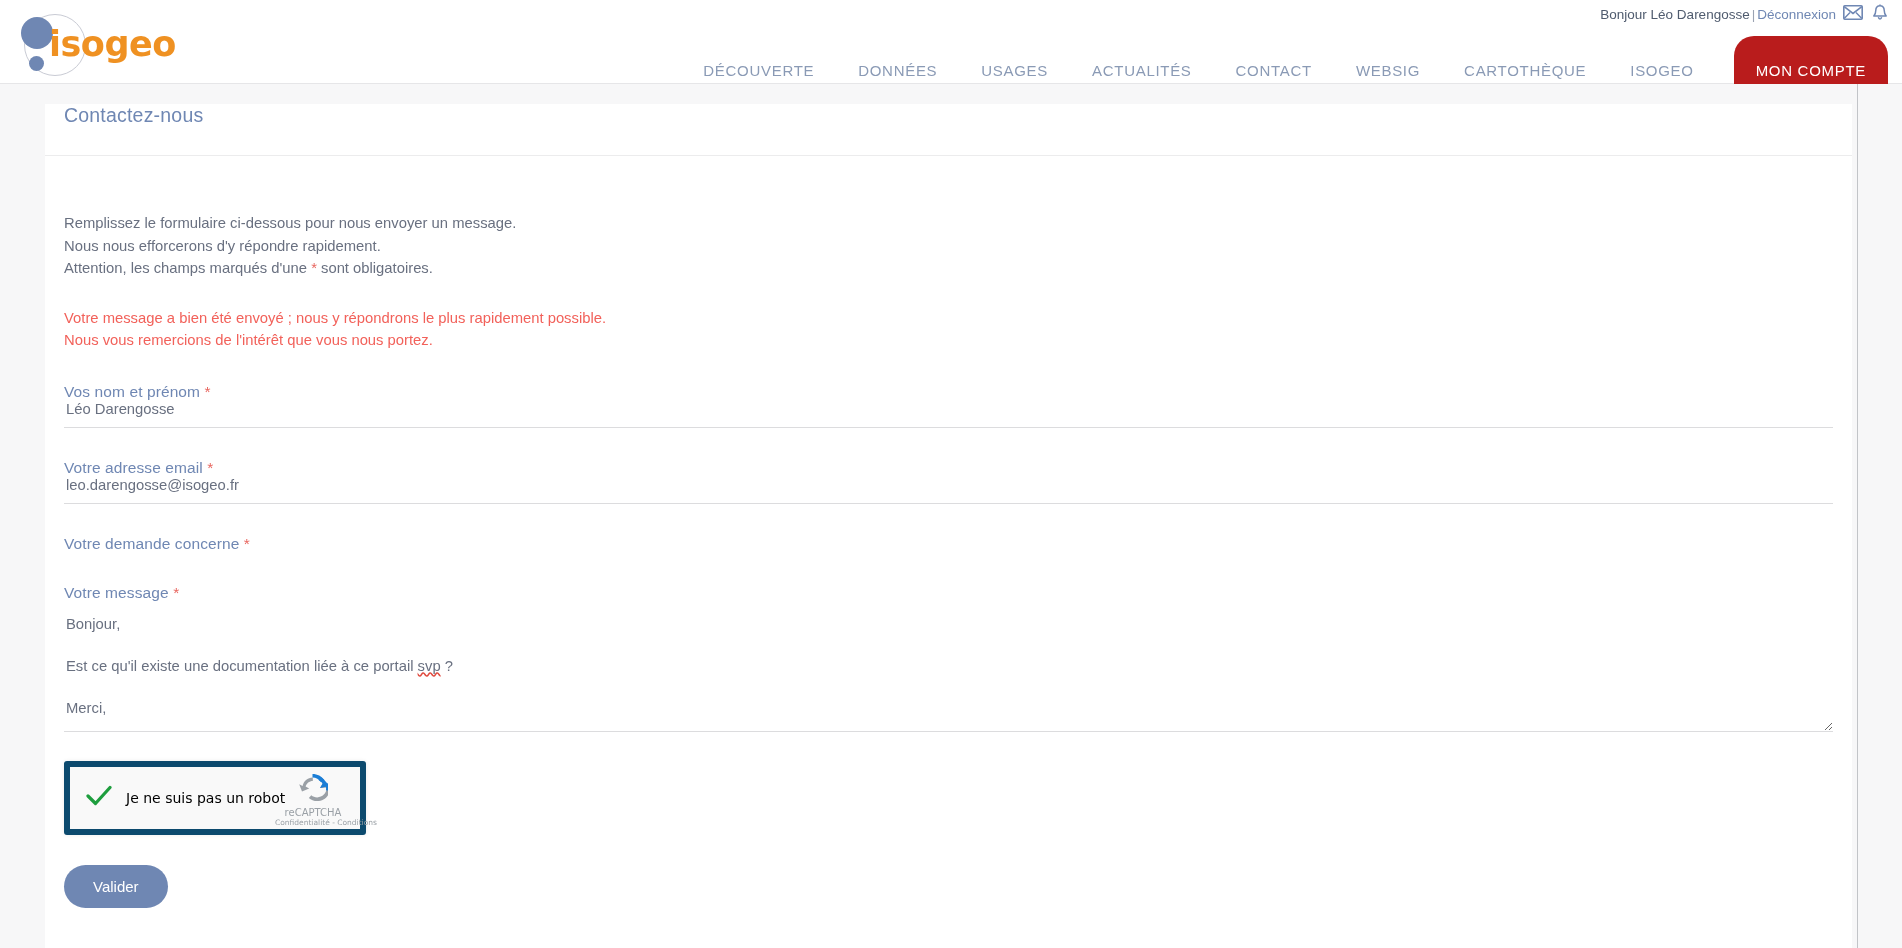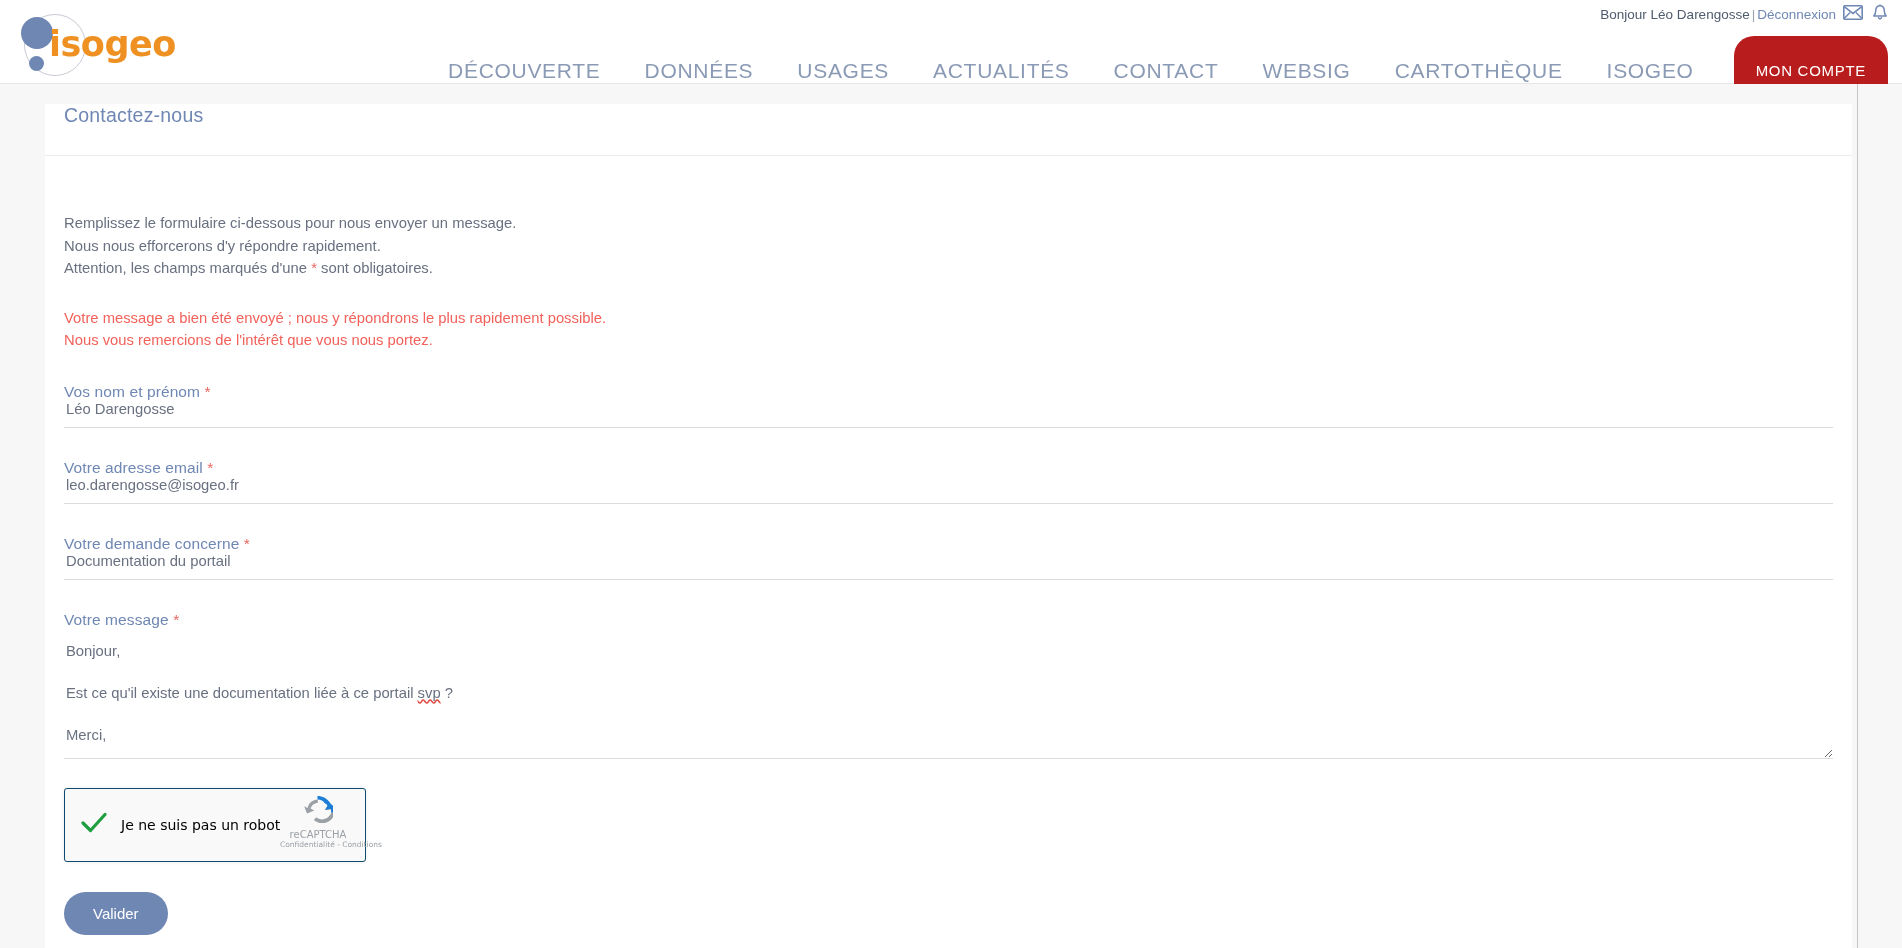--- a/index.html
+++ b/index.html
@@ -72,21 +72,21 @@
     display: flex; align-items: center; gap: 9px;
   }
   .topicons svg { display: block; }
 
   .nav {
     position: absolute;
     right: 14px; top: 36px;
     display: flex; align-items: center; gap: 0;
   }
   .nav-item {
-    font-size: 21px;
+    font-size: 15px;
     letter-spacing: 0.7px;
     color: #8a9ab5;
     padding: 0 22px;
     cursor: pointer;
     white-space: nowrap;
   }
   .nav-cta {
     margin-left: 18px;
     background: #b91c1c;
     color: #ffffff;
@@ -173,21 +173,21 @@
     resize: vertical;
     overflow: hidden;
     display: block;
   }
   .spell { text-decoration: underline wavy #e04a3f; text-decoration-skip-ink: none; }
 
   
   .recaptcha {
     margin-top: 29px;
     width: 302px; height: 74px;
-    border: 1px solid #0c4a6e;
+    border: 6px solid #0c4a6e;
     border-radius: 3px;
     background: #f9f9f9;
     box-shadow: 0 0 4px rgba(0,0,0,0.08);
     position: relative;
     display: flex; align-items: center;
   }
   .rc-check { margin-left: 16px; width: 28px; }
   .rc-label {
     font-size: 14px;
     color: #000000;
@@ -306,21 +306,20 @@
         <input class="field-input" type="text" value="Léo Darengosse" style="">
       </div>
 
       <div class="field">
         <div class="field-label"><span>Votre adresse email</span> <span class="star">*</span></div>
         <input class="field-input" type="text" value="leo.darengosse@isogeo.fr" style="">
       </div>
 
       <div class="field">
         <div class="field-label"><span>Votre demande concerne</span> <span class="star">*</span></div>
-        <input class="field-input" type="text" value="Documentation du portail" style="">
       </div>
 
       <div class="field">
         <div class="field-label"><span>Votre message</span> <span class="star">*</span></div>
         <div class="field-textarea" contenteditable="true" spellcheck="false" style="">
           <div>Bonjour,</div>
           <div>&nbsp;</div>
           <div><span>Est ce qu'il existe une documentation liée à ce portail </span><span class="spell">svp</span><span> ?</span></div>
           <div>&nbsp;</div>
           <div>Merci,</div>

